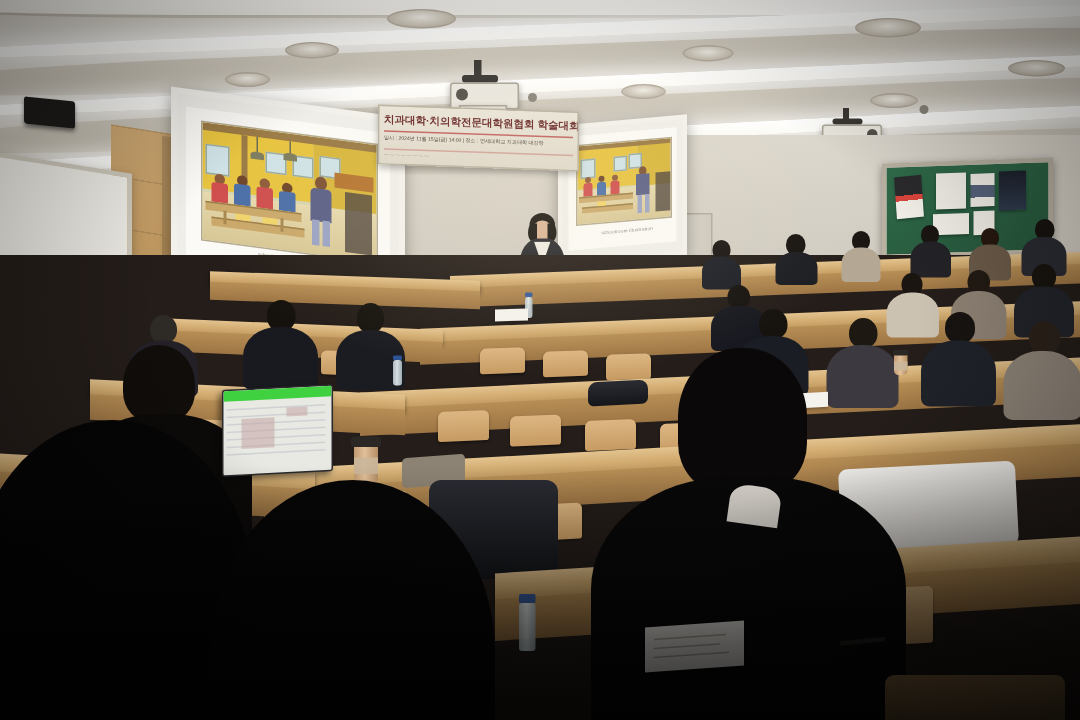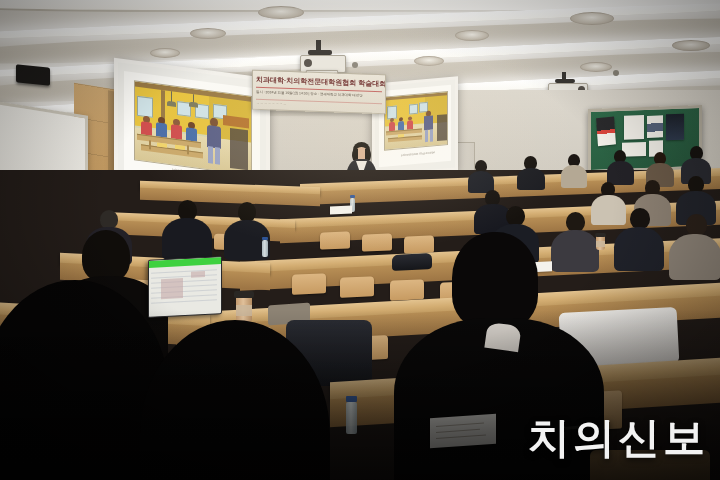--- a/index.html
+++ b/index.html
@@ -599,15 +599,14 @@
     <div class="abs" style="left:40px;top:268px;width:130px;height:60px;background:linear-gradient(180deg,#b98f59,#8e6b40);border-radius:6px;box-shadow:0 3px 6px rgba(0,0,0,.6);"></div>
     <div class="abs" style="left:590px;top:280px;width:120px;height:58px;background:linear-gradient(180deg,#b98f59,#8e6b40);border-radius:6px;opacity:.9;"></div>
 
     <div class="abs" style="left:-20px;top:110px;width:190px;height:240px;background:#060505;border-radius:50% 50% 0 0;"></div>
     <div class="abs" style="left:140px;top:150px;width:190px;height:230px;background:#070606;border-radius:50% 50% 0 0;"></div>
   </div>
 
   <div class="abs" id="warmglow"></div>
   <div class="abs" id="vignette"></div>
   <div class="abs" id="darkfg"></div>
-  <div class="abs" id="watermark">치의신보</div>
 
 </div>
 
 </body></html>

